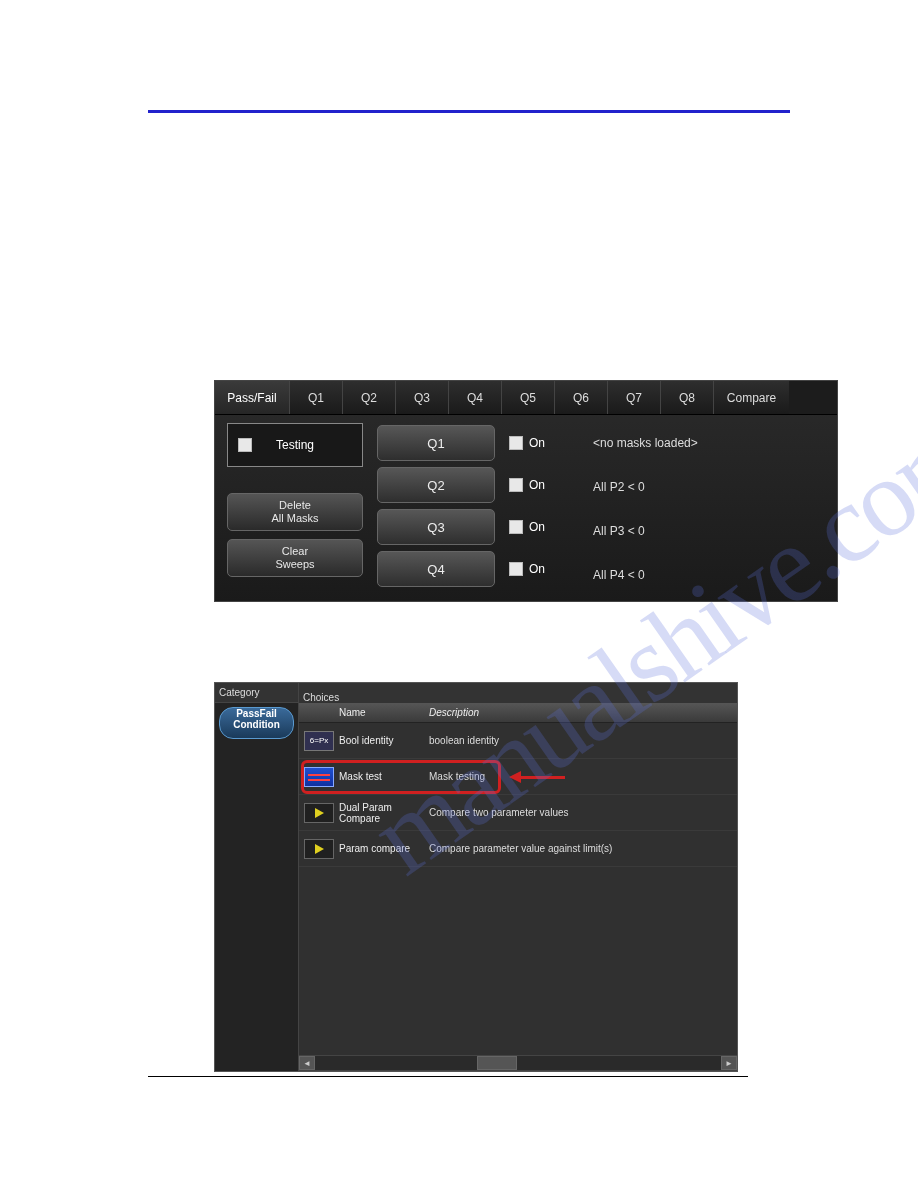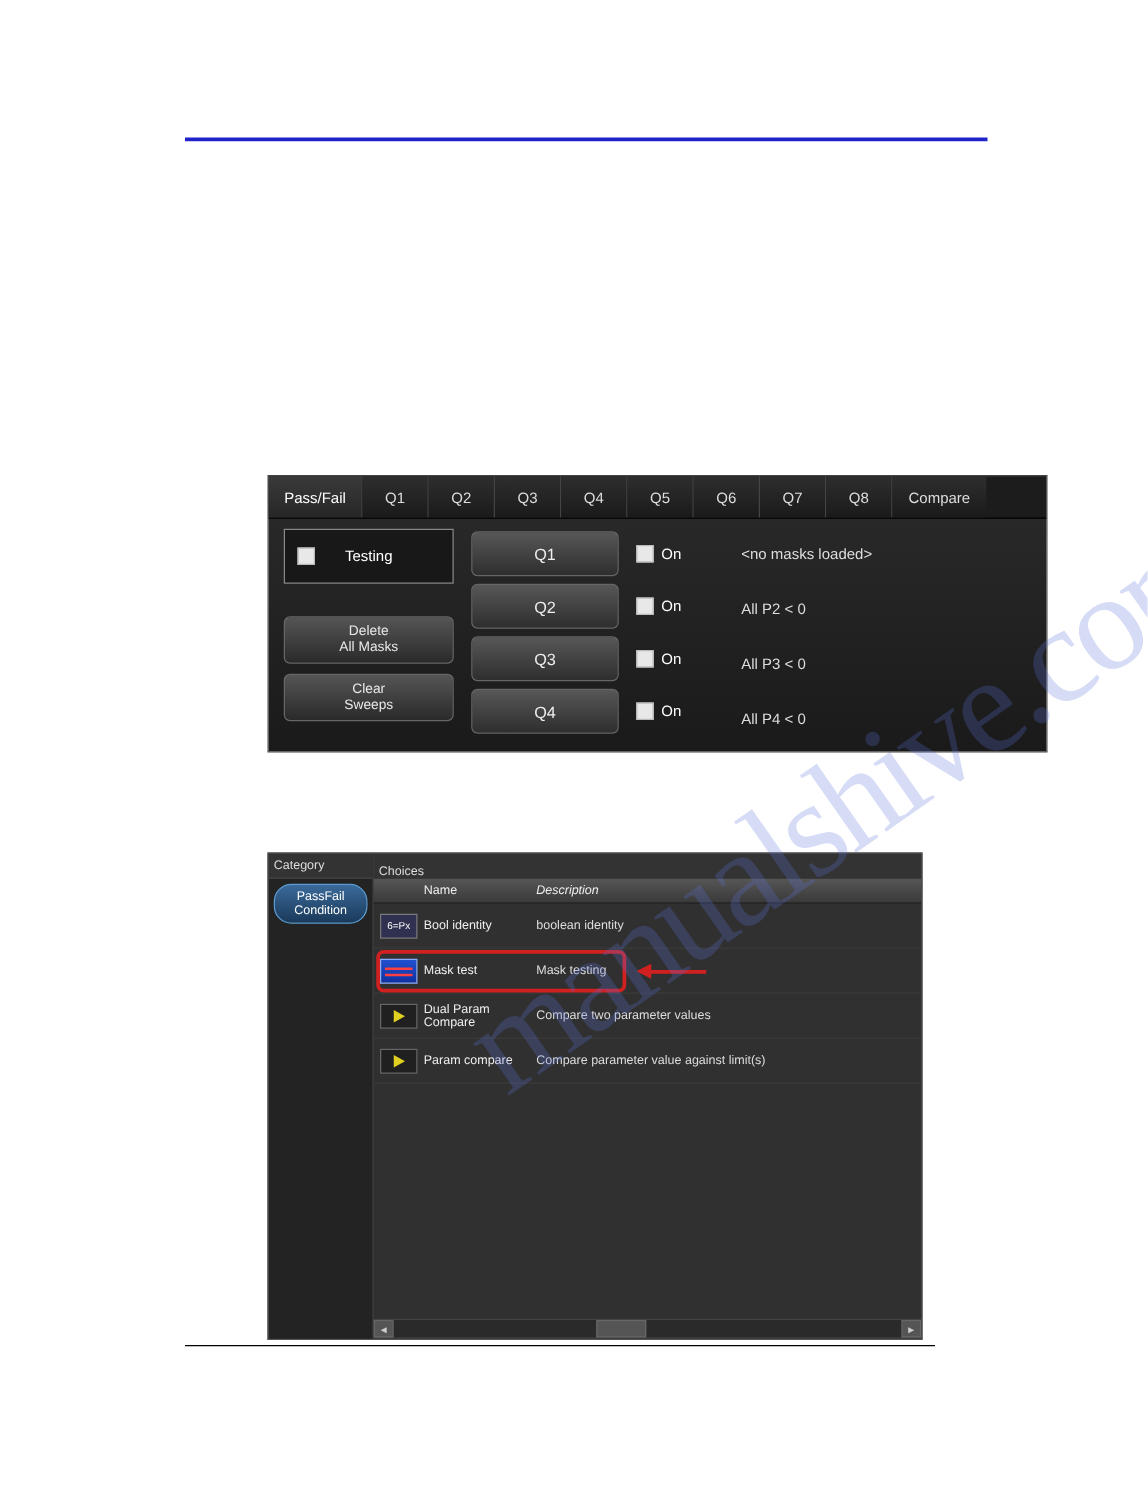--- a/index.html
+++ b/index.html
@@ -189,24 +189,24 @@
   }
   .cat-btn {
     margin: 4px;
     height: 32px;
     border-radius: 14px;
     background: linear-gradient(#3a6a9a, #1a3a5a);
     border: 1px solid #5a9ad0;
     display: flex;
     flex-direction: column;
     align-items: center;
-    justify-content: center;
     font-size: 10px;
     line-height: 11px;
     color: #fff;
+    font-weight: bold;
   }
   .p2-choices {
     flex: 1;
     display: flex;
     flex-direction: column;
   }
   .p2-ch-hdr {
     height: 20px;
     background: #333;
     color: #ddd;

